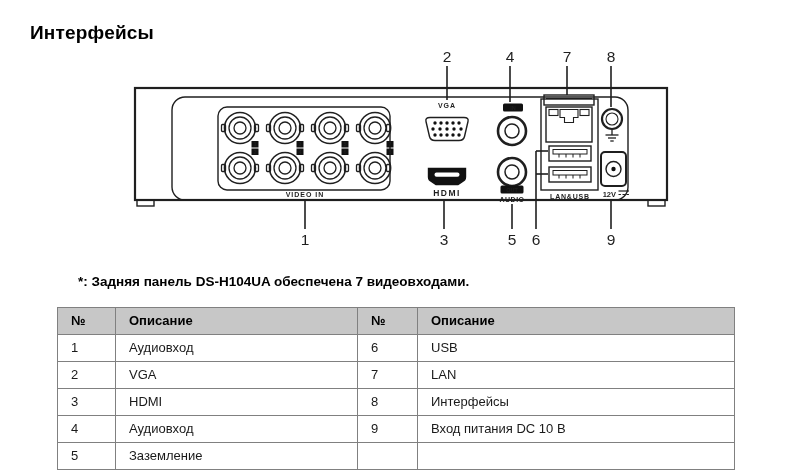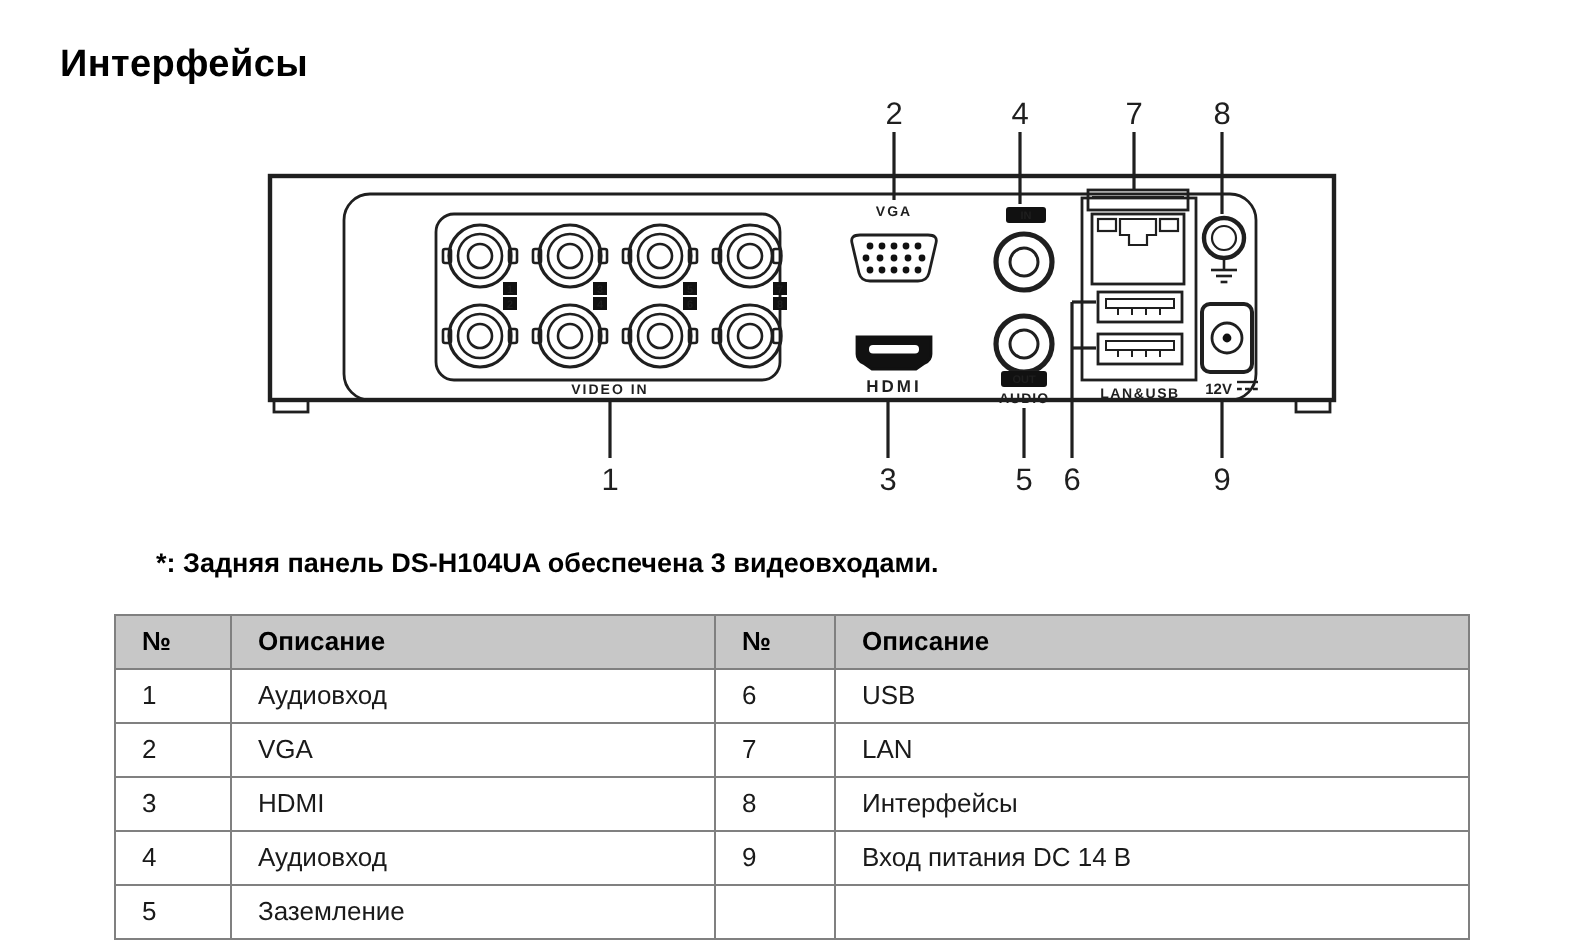--- a/index.html
+++ b/index.html
@@ -235,21 +235,21 @@
       <text class="callout" x="567" y="62">7</text>
       <text class="callout" x="611" y="62">8</text>
       <text class="callout" x="305" y="245">1</text>
       <text class="callout" x="444" y="245">3</text>
       <text class="callout" x="512" y="245">5</text>
       <text class="callout" x="536" y="245">6</text>
       <text class="callout" x="611" y="245">9</text>
     </g>
   </svg>
 
-  <div class="note">*: Задняя панель DS-H104UA обеспечена 3 видеовходами.</div>
+  <div class="note">*: Задняя панель DS-H104UA обеспечена 7 видеовходами.</div>
 
   <table class="iface">
     <colgroup>
         <col style="width:58px">
         <col style="width:242px">
         <col style="width:60px">
         <col style="width:317px">
       </colgroup>
     <tbody>
         <tr>
@@ -273,21 +273,21 @@
     <tr>
       <td>3</td>
       <td>HDMI</td>
       <td>8</td>
       <td>Интерфейсы</td>
     </tr>
     <tr>
       <td>4</td>
       <td>Аудиовход</td>
       <td>9</td>
-      <td>Вход питания DC 14 В</td>
+      <td>Вход питания DC 10 В</td>
     </tr>
     <tr>
       <td>5</td>
       <td>Заземление</td>
       <td></td>
       <td></td>
     </tr>
   </tbody>
     </table>
 

